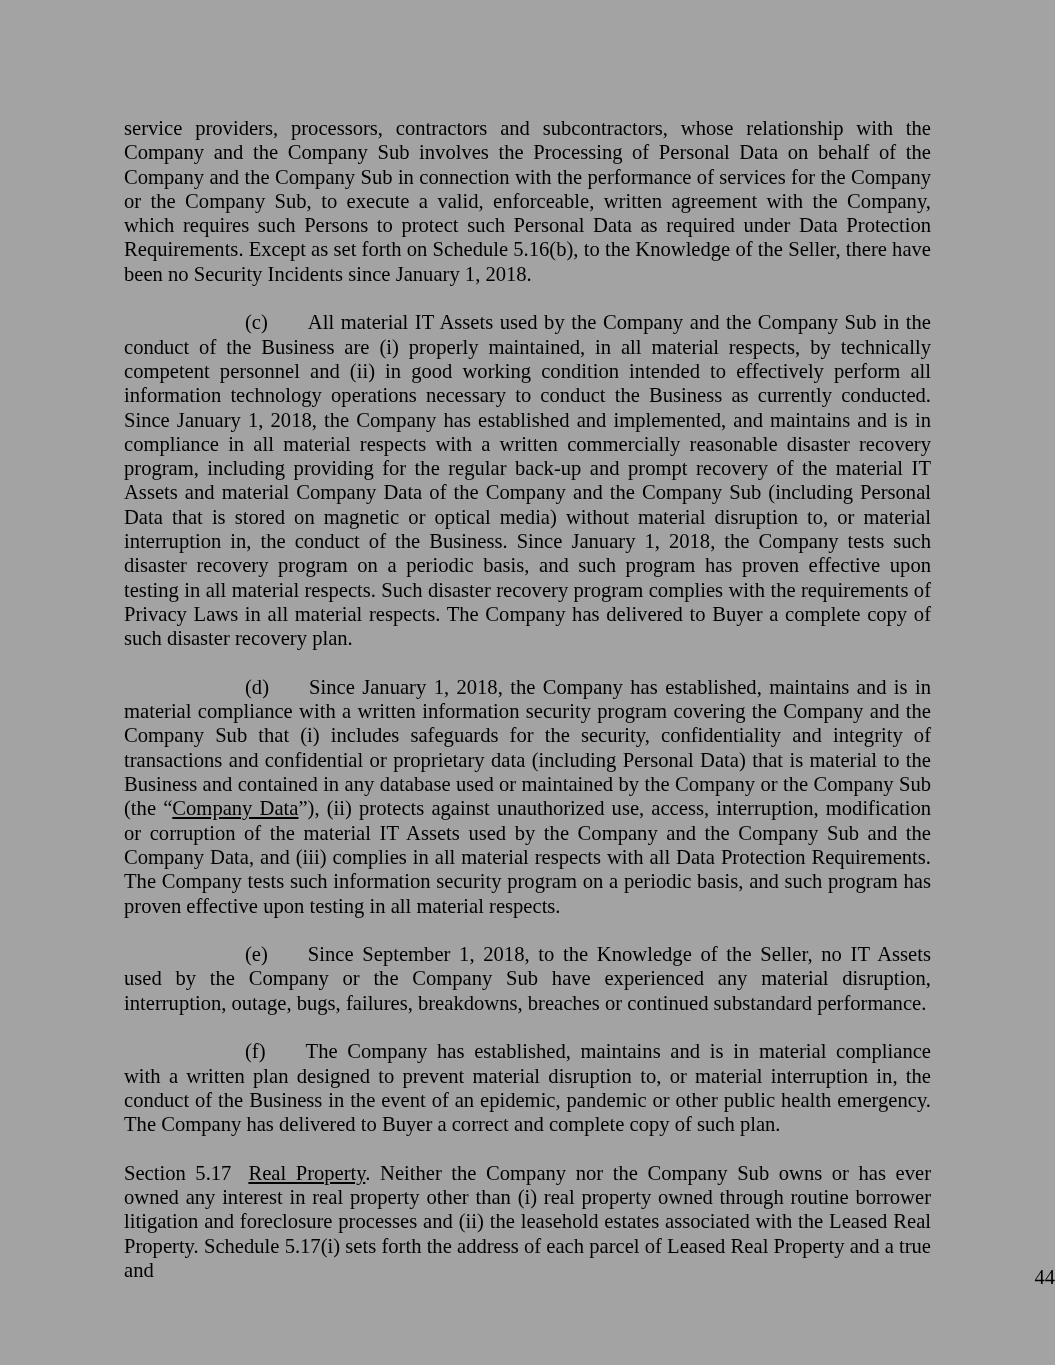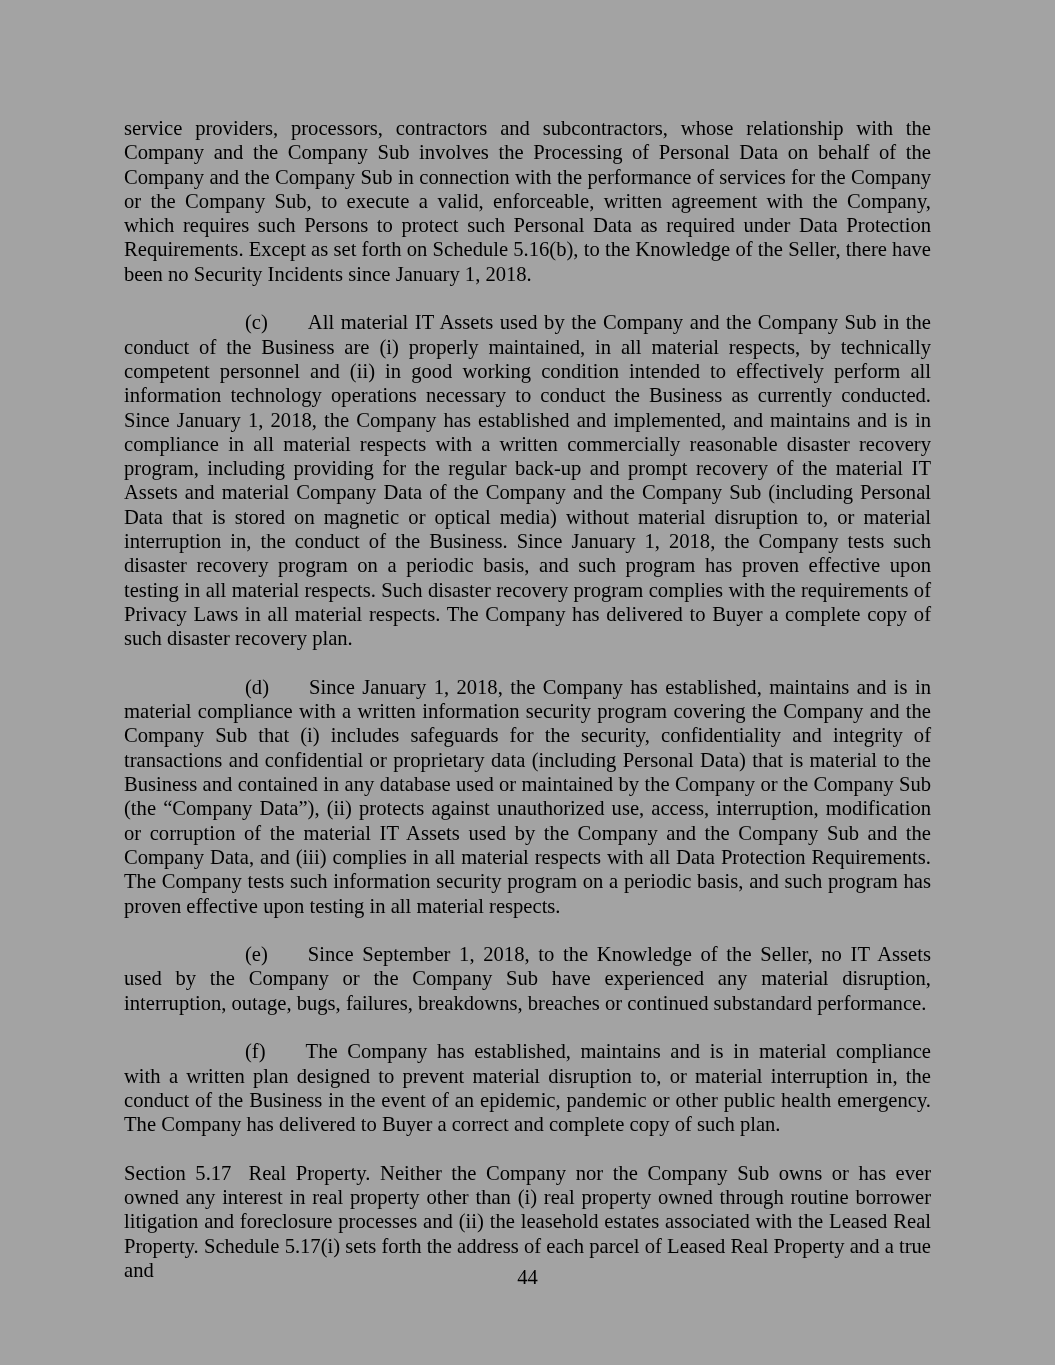--- a/index.html
+++ b/index.html
@@ -36,27 +36,28 @@
   }
   .tab-gap {
     display: inline-block;
     width: 40px;
   }
   .sec-gap {
     display: inline-block;
     width: 17px;
   }
   .u {
+    text-decoration: underline;
   }
   .page-number {
     position: absolute;
     left: 0;
     bottom: 76px;
     width: 100%;
-    text-align: center;
+    text-align: right;
   }
 </style>
 </head>
 <body>
 
 <div class="page">
   <div class="content">
 
     <p class="body-para"><span>service providers, processors, contractors and subcontractors, whose relationship with the Company and the Company Sub involves the Processing of Personal Data on behalf of the Company and the Company Sub in connection with the performance of services for the Company or the Company Sub, to execute a valid, enforceable, written agreement with the Company, which requires such Persons to protect such Personal Data as required under Data Protection Requirements.  Except as set forth on Schedule 5.16(b), to the Knowledge of the Seller, there have been no Security Incidents since January 1, 2018.</span></p>
 

